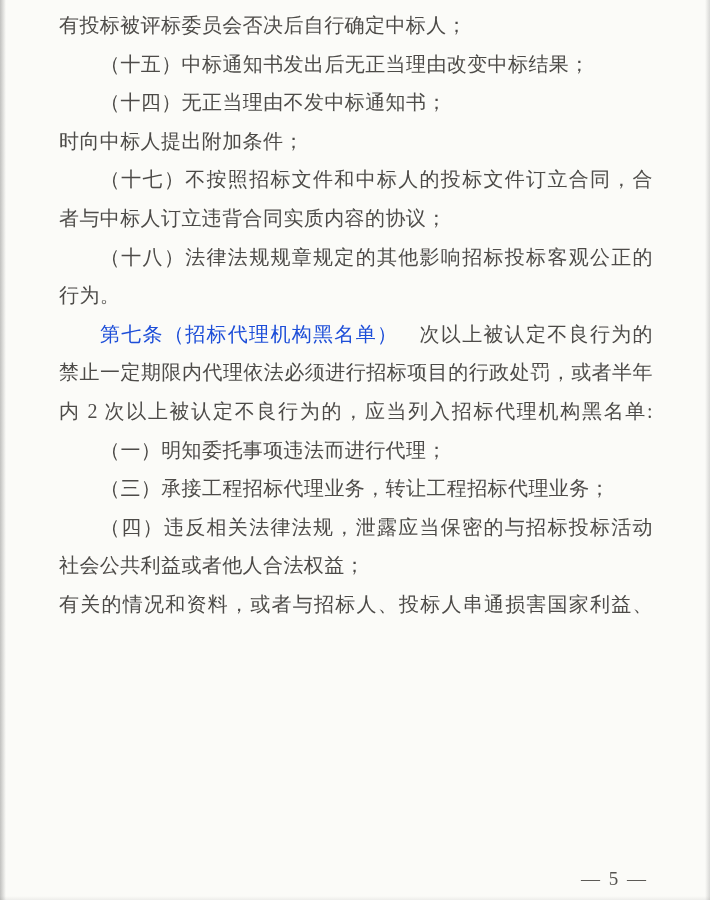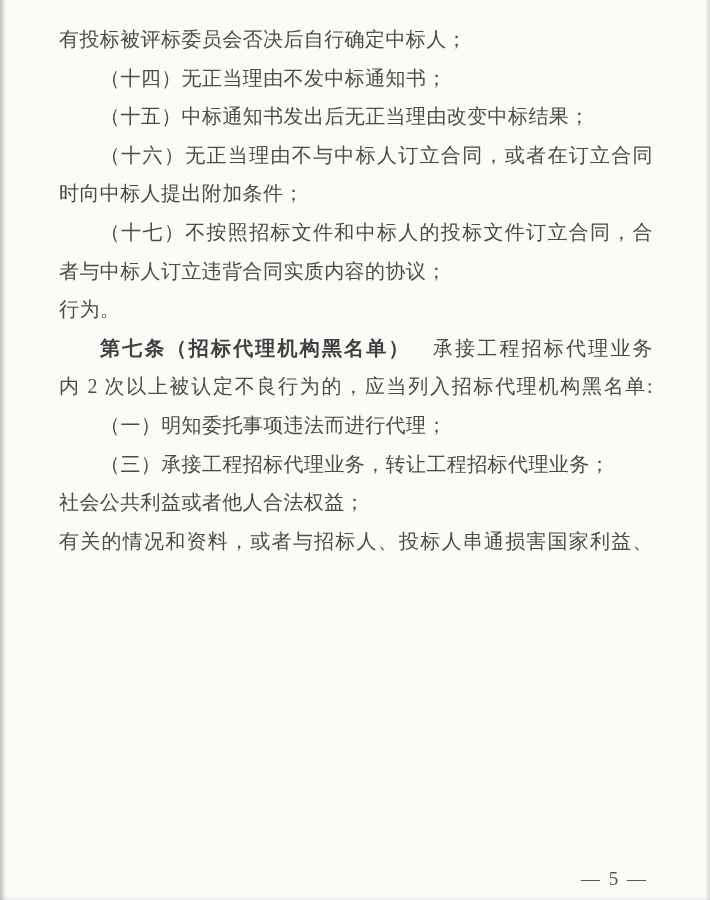--- a/index.html
+++ b/index.html
@@ -11,62 +11,64 @@
     font-family: "Liberation Serif", "DejaVu Serif", serif;
     background:
       linear-gradient(to right, rgba(105,105,105,0.40), rgba(105,105,105,0) 6px),
       linear-gradient(to left, rgba(125,125,125,0.28), rgba(125,125,125,0) 5px),
       linear-gradient(to top, rgba(140,140,140,0.12), rgba(140,140,140,0) 4px),
       #fbfbf8;
   }
   .doc {
     position: absolute;
     left: 59px;
-    top: 20px;
+    top: 6px;
     width: 594px;
   }
   .line {
     height: 38.6px;
     line-height: 38.6px;
     font-size: 20px;
     letter-spacing: 0.4px;
     color: #4d4b48;
     white-space: nowrap;
   }
   .line.fill {
     white-space: normal;
     text-align: justify;
     text-align-last: justify;
     text-justify: inter-character;
   }
   .line.ind { padding-left: 41px; }
   .line.ind.fill { padding-left: 41px; }
-  .b { font-weight: bold; color: #404040; }
+  .b { font-weight: normal; color: #1d4ed8; }
   .page-num {
     position: absolute;
     right: 62px;
     bottom: 10px;
     font-size: 19px;
     letter-spacing: 2px;
     color: #55534f;
   }
 </style>
 </head>
 <body>
 
 <div class="doc">
   <div class="line"><span class="b"></span><span>有投标被评标委员会否决后自行确定中标人；</span></div>
+  <div class="line ind"><span class="b"></span><span>（十五）中标通知书发出后无正当理由改变中标结果；</span></div>
   <div class="line ind"><span class="b"></span><span>（十四）无正当理由不发中标通知书；</span></div>
-  <div class="line ind"><span class="b"></span><span>（十五）中标通知书发出后无正当理由改变中标结果；</span></div>
-  <div class="line ind fill"><span class="b"></span><span>（十六）无正当理由不与中标人订立合同，或者在订立合同</span></div>
   <div class="line"><span class="b"></span><span>时向中标人提出附加条件；</span></div>
   <div class="line ind fill"><span class="b"></span><span>（十七）不按照招标文件和中标人的投标文件订立合同，合</span></div>
   <div class="line"><span class="b"></span><span>者与中标人订立违背合同实质内容的协议；</span></div>
+  <div class="line ind fill"><span class="b"></span><span>（十八）法律法规规章规定的其他影响招标投标客观公正的</span></div>
   <div class="line"><span class="b"></span><span>行为。</span></div>
-  <div class="line ind fill"><span class="b">第七条（招标代理机构黑名单）</span><span>　承接工程招标代理业务</span></div>
+  <div class="line ind fill"><span class="b">第七条（招标代理机构黑名单）</span><span>　次以上被认定不良行为的</span></div>
+  <div class="line fill"><span class="b"></span><span>禁止一定期限内代理依法必须进行招标项目的行政处罚，或者半年</span></div>
   <div class="line fill"><span class="b"></span><span>内 2 次以上被认定不良行为的，应当列入招标代理机构黑名单:</span></div>
   <div class="line ind"><span class="b"></span><span>（一）明知委托事项违法而进行代理；</span></div>
   <div class="line ind"><span class="b"></span><span>（三）承接工程招标代理业务，转让工程招标代理业务；</span></div>
+  <div class="line ind fill"><span class="b"></span><span>（四）违反相关法律法规，泄露应当保密的与招标投标活动</span></div>
   <div class="line"><span class="b"></span><span>社会公共利益或者他人合法权益；</span></div>
   <div class="line fill"><span class="b"></span><span>有关的情况和资料，或者与招标人、投标人串通损害国家利益、</span></div>
 </div>
 
 <div class="page-num">— 5 —</div>
 
 </body></html>

